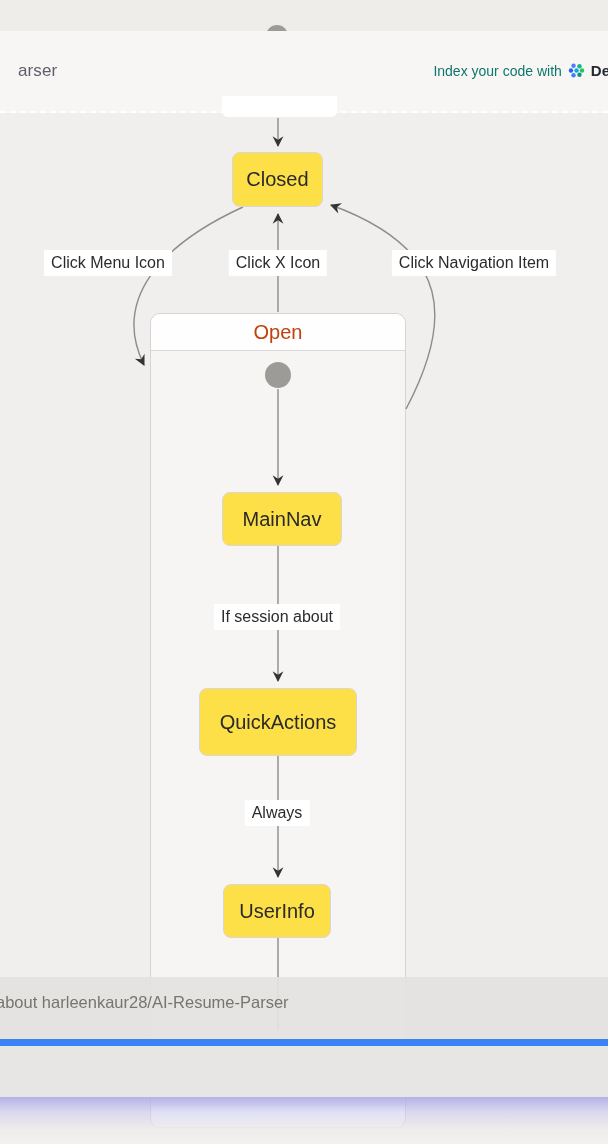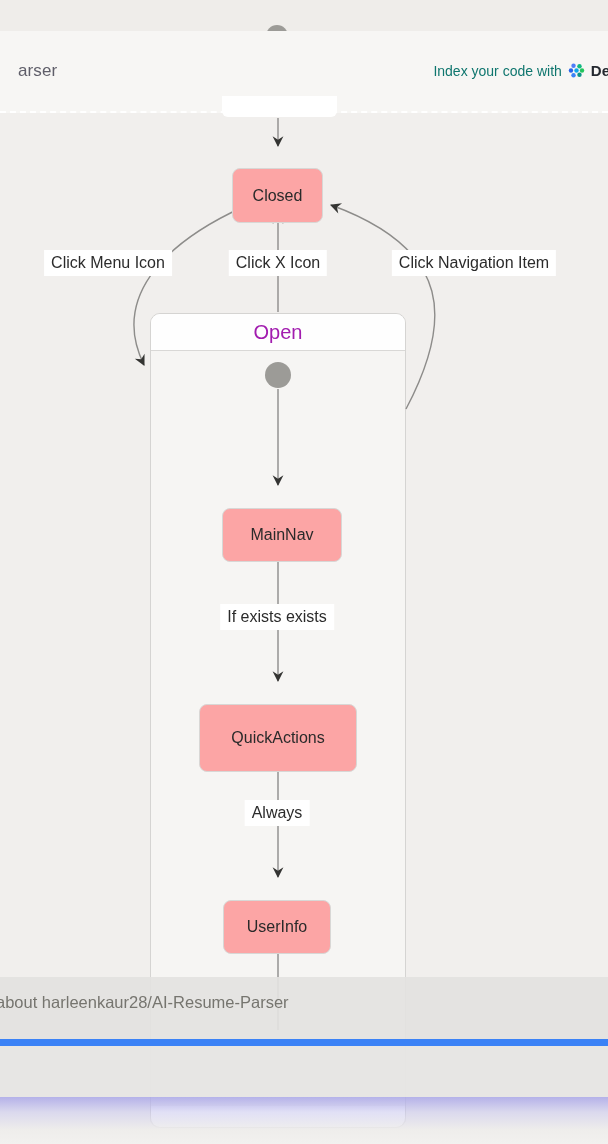--- a/index.html
+++ b/index.html
@@ -36,32 +36,32 @@
   
   .diagram{left:0;top:0;width:608px;height:1144px;}
   .open-box{
     left:150px;top:313px;width:256px;height:815px;
     background:#f6f5f3;border:1px solid #d5d4d2;border-radius:10px;
     box-sizing:border-box;
   }
   .open-title{
     height:36px;background:#fefefe;border-bottom:1px solid #d9d8d6;
     border-radius:9px 9px 0 0;display:flex;align-items:center;justify-content:center;
-    font-size:20px;color:#a21caf;
+    font-size:20px;color:#c2410c;
   }
   .open-bottom-cap{
     left:150px;top:1106px;width:256px;height:22px;background:#ffffff;
     border:1px solid #d5d4d2;border-top:none;border-radius:0 0 10px 10px;
     box-sizing:border-box;
   }
   svg.edges{position:absolute;left:0;top:0;width:608px;height:1144px;pointer-events:none;}
   .state-node{
-    position:absolute;background:#fca5a5;border:1px solid #d8d7d5;border-radius:8px;
+    position:absolute;background:#fde047;border:1px solid #d8d7d5;border-radius:8px;
     display:flex;align-items:center;justify-content:center;
-    font-size:16px;color:#2a2a2a;box-sizing:border-box;margin-top:16px;
+    font-size:20px;color:#2a2a2a;box-sizing:border-box;
   }
   .n-closed{left:232px;top:152px;width:91px;height:55px;}
   .n-mainnav{left:222px;top:492px;width:120px;height:54px;}
   .n-quick{left:199px;top:688px;width:158px;height:68px;}
   .n-user{left:223px;top:884px;width:108px;height:54px;}
   .edge-label{
     position:absolute;transform:translate(-50%,-50%);
     background:#ffffff;padding:4px 7px;font-size:16px;color:#2b2b2b;white-space:nowrap;
   }
   .l-menu{left:108px;top:263px;}
@@ -126,21 +126,21 @@
   </svg>
 
   <div class="state-node n-closed">Closed</div>
   <div class="state-node n-mainnav">MainNav</div>
   <div class="state-node n-quick">QuickActions</div>
   <div class="state-node n-user">UserInfo</div>
 
   <div class="edge-label l-menu">Click Menu Icon</div>
   <div class="edge-label l-nav">Click Navigation Item</div>
   <div class="edge-label l-x">Click X Icon</div>
-  <div class="edge-label l-session">If exists exists</div>
+  <div class="edge-label l-session">If session about</div>
   <div class="edge-label l-always">Always</div>
 </div>
 
 <div class="abs app-header">
   <div class="repo-title">arser</div>
   <div class="promo">
     <span class="promo-prefix">Index your code with</span>
     <svg width="17" height="17" viewBox="0 0 20 20">
       <circle cx="6.5" cy="4.5" r="2.6" fill="#4f7df7"></circle>
       <circle cx="13.5" cy="5" r="2.6" fill="#10b981"></circle>

